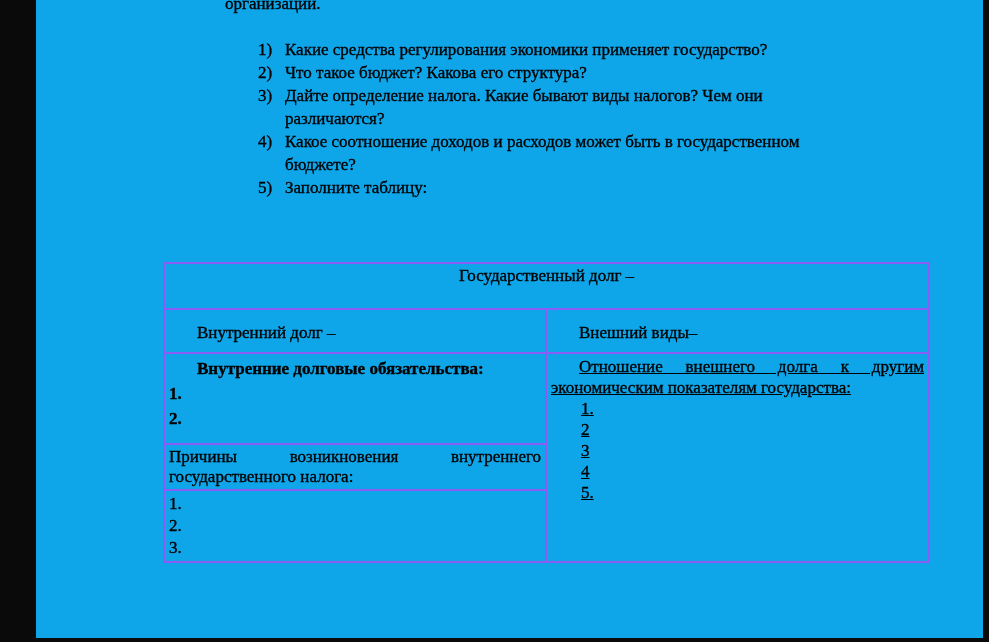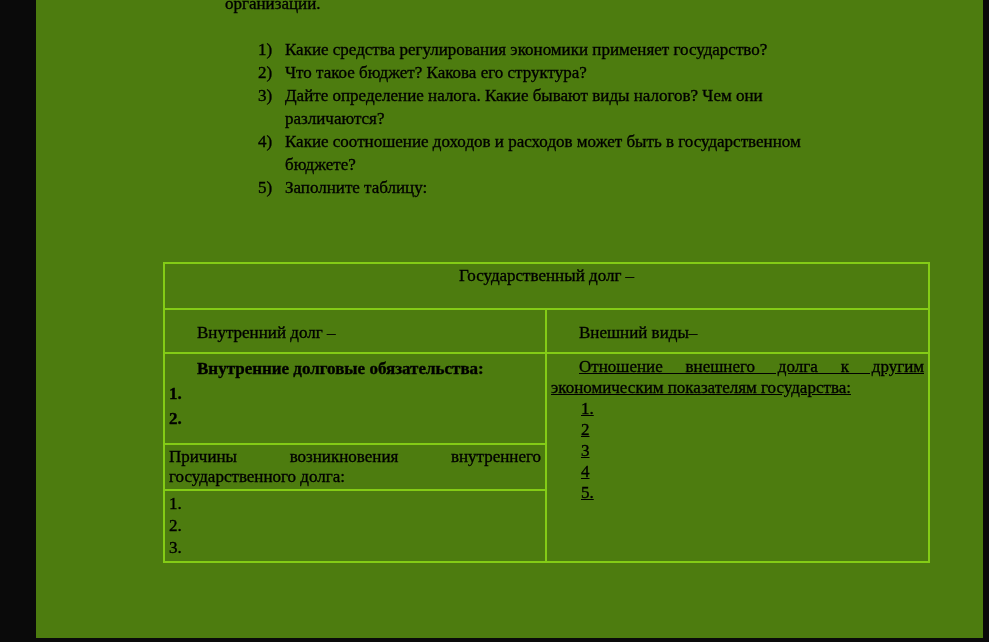--- a/index.html
+++ b/index.html
@@ -13,21 +13,21 @@
     position: relative;
     overflow: hidden;
     font-family: "Liberation Serif", serif;
   }
   .page {
     position: absolute;
     left: 36px;
     top: 0;
     width: 947px;
     height: 638px;
-    background: #4d7c0f;
+    background: #0ea5e9;
     color: #000000;
     -webkit-text-stroke: 0.35px currentColor;
   }
   .frag {
     position: absolute;
     left: 189px;
     top: -6px;
     font-size: 17px;
     line-height: 20px;
   }
@@ -60,21 +60,21 @@
   table.debt {
     position: absolute;
     left: 127px;
     top: 262px;
     width: 765px;
     border-collapse: collapse;
     table-layout: fixed;
     font-size: 17px;
   }
   table.debt td {
-    border: 2px solid #84cc16;
+    border: 2px solid #8b5cf6;
     vertical-align: top;
     padding: 2px 4px;
     box-sizing: border-box;
     overflow: hidden;
   }
   td.t-title {
     height: 46px;
     text-align: center;
     padding-top: 5px;
     line-height: 20px;
@@ -153,21 +153,21 @@
         <span class="qnum">2)</span>
         <span class="qtext">Что такое бюджет? Какова его структура?</span>
       </div>
       <div class="q">
         <span class="qnum">3)</span>
         <span class="qtext">Дайте определение налога. Какие бывают виды налогов? Чем они
 различаются?</span>
       </div>
       <div class="q">
         <span class="qnum">4)</span>
-        <span class="qtext">Какие соотношение доходов и расходов может быть в государственном
+        <span class="qtext">Какое соотношение доходов и расходов может быть в государственном
 бюджете?</span>
       </div>
       <div class="q">
         <span class="qnum">5)</span>
         <span class="qtext">Заполните таблицу:</span>
       </div>
     </div>
   </div>
 
   <table class="debt">
@@ -196,21 +196,21 @@
       <td class="cell-external" rowspan="3">
         <div class="just-indent">Отношение внешнего долга к другим экономическим показателям государства:</div>
         <div class="num-item">1.</div>
         <div class="num-item">2</div>
         <div class="num-item">3</div>
         <div class="num-item">4</div>
         <div class="num-item">5.</div>
       </td>
     </tr>
     <tr>
-      <td class="cell-causes">Причины возникновения внутреннего государственного долга:</td>
+      <td class="cell-causes">Причины возникновения внутреннего государственного налога:</td>
     </tr>
     <tr>
       <td class="cell-causes-list">
         <div class="num-item">1.</div>
         <div class="num-item">2.</div>
         <div class="num-item">3.</div>
       </td>
     </tr>
   </tbody>
     </table>

